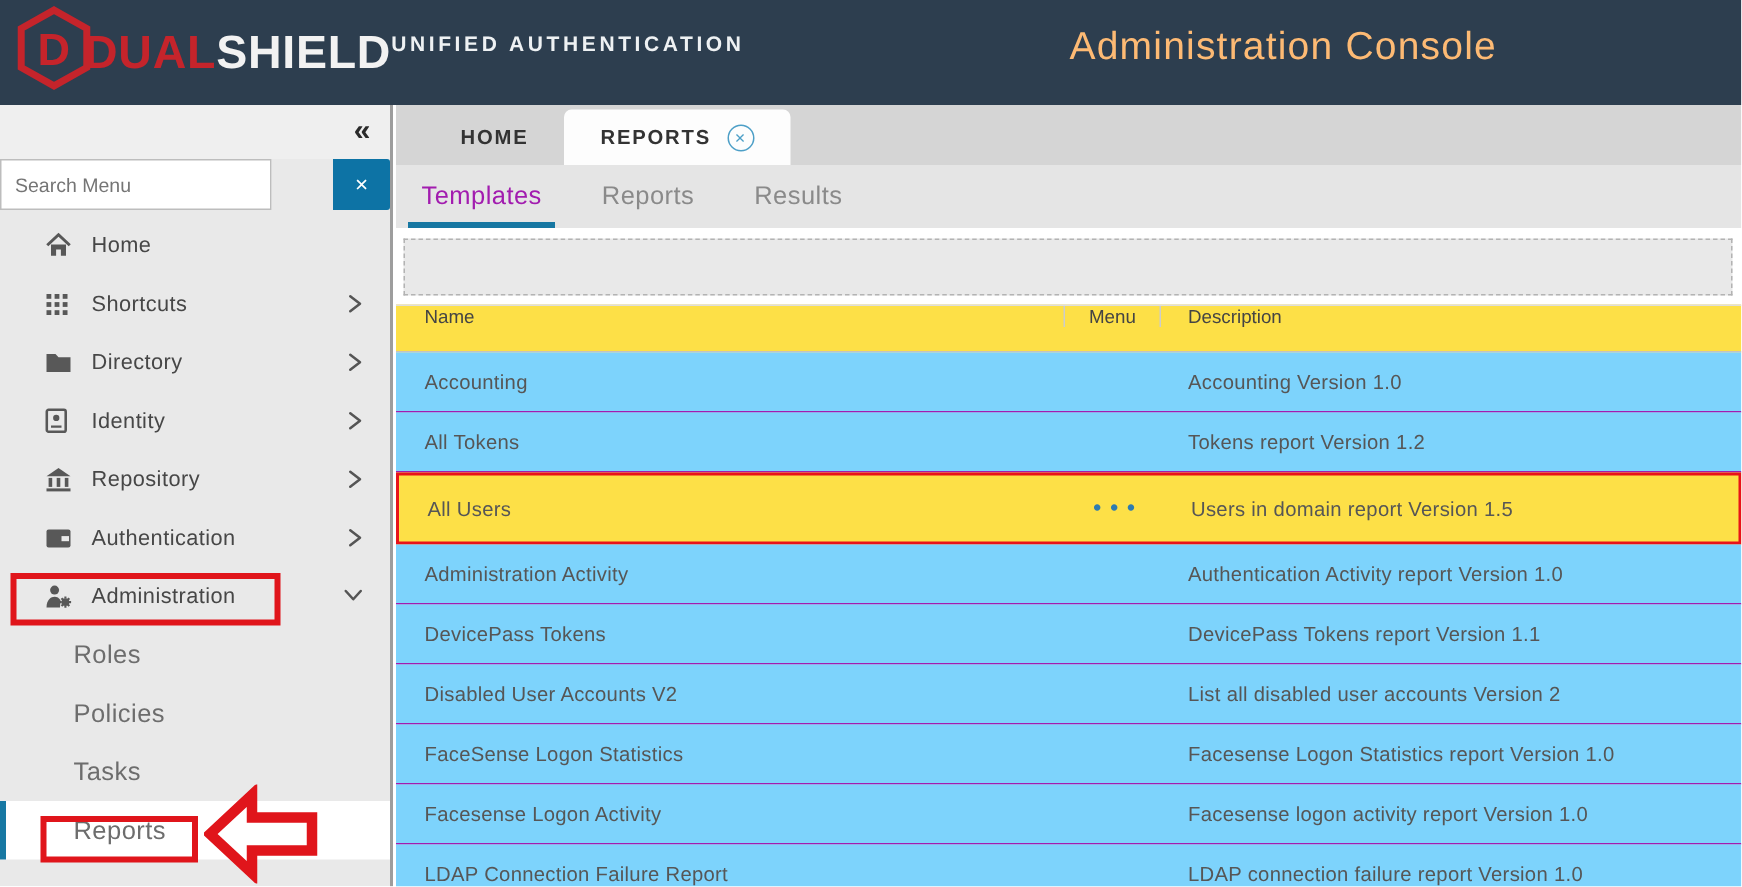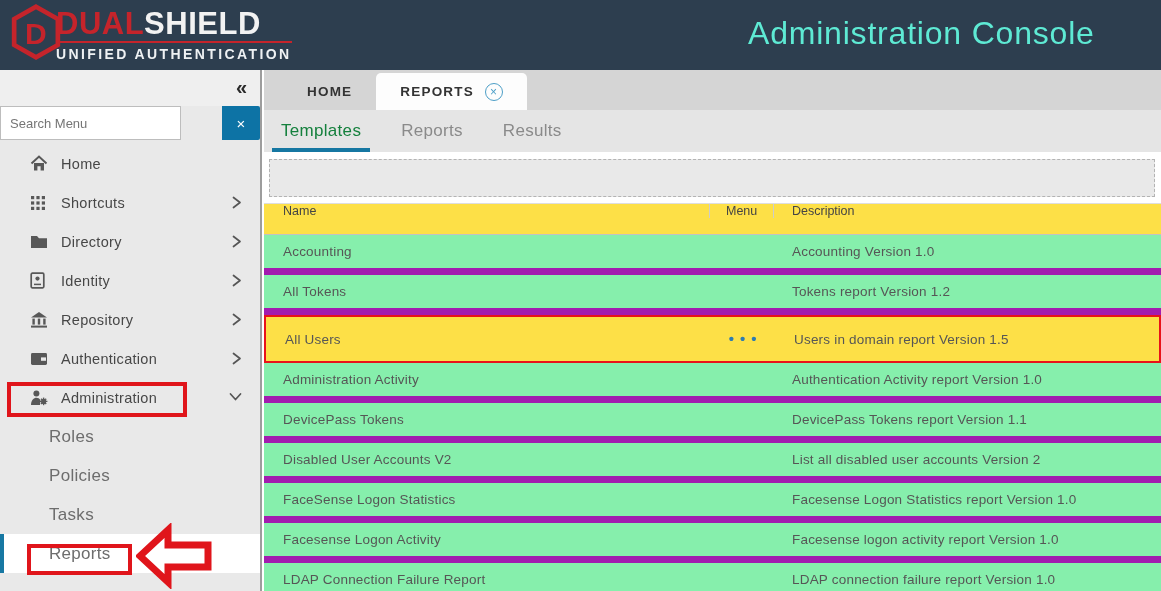--- a/index.html
+++ b/index.html
@@ -4,27 +4,27 @@
 <style>
   * { box-sizing: border-box; margin: 0; padding: 0; }
   html,body { width:1161px; height:591px; overflow:hidden; }
   body { font-family: "Liberation Sans", sans-serif; background:#fff; }
   .app { position:relative; width:1161px; height:591px; overflow:hidden; background:#fff; }
 
   
   .hdr { position:absolute; left:0; top:0; width:1161px; height:70px; background:#2d3e4f; }
   .logo { position:absolute; left:10px; top:4px; display:flex; align-items:center; }
   .logo-hex { margin-right:-6px; position:relative; z-index:1; }
-  .logo-col { display:flex; flex-direction:column; }
+  .logo-col { display:flex; flex-direction:row; }
   .logo-word { font-size:31px; font-weight:bold; letter-spacing:0.5px; line-height:33px; white-space:nowrap; }
   .logo-word .red { color:#c5242b; }
   .logo-word .wht { color:#f2f2f2; }
   .logo-rule { height:2px; background:#c5242b; margin-top:1px; }
   .logo-tag { color:#eef1f3; font-size:14px; font-weight:bold; letter-spacing:2.4px; margin-top:3px; white-space:nowrap; }
-  .hdr-title { position:absolute; left:748px; top:15px; color:#5eead4; font-size:32px; font-weight:400; letter-spacing:0.8px; }
+  .hdr-title { position:absolute; left:713px; top:15px; color:#fdba74; font-size:26px; font-weight:400; letter-spacing:0.8px; }
 
   
   .sidebar { position:absolute; left:0; top:70px; width:262px; height:521px; background:#e9e9e9; border-right:2px solid #9d9d9d; }
   .side-top { height:36px; position:relative; background:#efefef; }
   .collapse { position:absolute; right:13px; top:5px; font-size:20px; font-weight:bold; color:#2b2b2b; cursor:pointer; line-height:24px; }
   .search-row { display:flex; height:34px;gap:41px; }
   .search-row input { flex:1; border:1px solid #bdbdbd; background:#fff; padding:0 9px; font-size:13px; color:#555; font-family:"Liberation Sans",sans-serif; outline:none; min-width:0; }
   .search-clear { width:38px; border:none; background:#0d73a5; color:#fff; font-size:15px; cursor:pointer; border-radius:0 2px 2px 0; }
   .menu { margin-top:4px; }
   .side-item { position:relative; height:39px; display:flex; align-items:center; padding:0 30px; color:#474747; font-size:14.5px; letter-spacing:0.3px; cursor:pointer; }
@@ -34,32 +34,32 @@
   .side-sub.selected { background:#ffffff; border-left:4px solid #1778a3; padding-left:45px; }
 
   
   .main { position:absolute; left:264px; top:70px; right:0; bottom:0; background:#fff; }
   .tabstrip { height:40px; background:#d5d5d5; display:flex; align-items:flex-end; padding-left:19px; }
   .tab { height:37px; padding:0 24px; display:flex; align-items:center; gap:11px; font-size:13.5px; font-weight:bold; letter-spacing:1.2px; color:#333; cursor:pointer; }
   .tab.active { background:#fdfdfd; border-radius:5px 5px 0 0; }
   .tabclose { width:18px; height:18px; border:1.6px solid #4d9fc7; border-radius:50%; color:#4d9fc7; font-size:12px; font-weight:normal; display:flex; align-items:center; justify-content:center; line-height:1; }
   .subtabs { height:42px; background:#e5e5e5; display:flex; align-items:stretch; padding-left:0; }
   .subtab { position:relative; display:flex; align-items:center; padding:0 9px; margin:0 14px 0 8px; font-size:17px; color:#8a8a8a; letter-spacing:0.3px; cursor:pointer; }
-  .subtab.active { color:#15803d;text-align:center; }
+  .subtab.active { color:#a21caf;text-align:center; }
   .subtab.active::after { content:""; position:absolute; left:0; right:0; bottom:0; height:4px; background:#1677a2; }
 
   .filterbox { margin:7px 6px 6px 5px; height:38px; background:#e9e9e9; border:1px dashed #b3b3b3; }
 
   .thead { height:32px; display:flex; align-items:flex-start; background:#fde047; border-top:1px solid #dedede; border-bottom:1px solid #c2c2c2; color:#444; font-size:12.5px; }
   .thead .col { display:flex; align-items:center; }
   .col-name { width:445px; padding-left:19px; }
   .col-menu { width:65px; border-left:1px solid #ccc; border-right:1px solid #ccc; justify-content:flex-start; padding-left:16px; }
   .col-desc { flex:1; padding-left:18px; }
 
-  .trow { height:40px; display:flex; align-items:center; border-bottom:7px solid #a21caf; background:#86efac; font-size:13.5px; color:#565656; letter-spacing:0.2px; cursor:pointer; }
+  .trow { height:40px; display:flex; align-items:center; border-bottom:1px solid #a21caf; background:#7dd3fc; font-size:13.5px; color:#565656; letter-spacing:0.2px; cursor:pointer; }
   .c-name { width:445px; padding-left:19px; }
   .c-menu { width:65px; text-align:center; color:#2e7cb0; font-weight:bold; font-size:15px; letter-spacing:1.5px; line-height:10px; }
   .c-desc { flex:1; padding-left:18px; }
   .trow.hl { background:#fde047; border:2px solid #e8131a; height:48px; }
 
   
   .anno { position:absolute; border:4px solid #e0151b; pointer-events:none; z-index:20; }
   .anno-admin { left:7px; top:382px; width:180px; height:35px; }
   .anno-reports { left:27px; top:544px; width:105px; height:31px; }
   .anno-arrow { position:absolute; left:136px; top:523px; pointer-events:none; z-index:21; }

